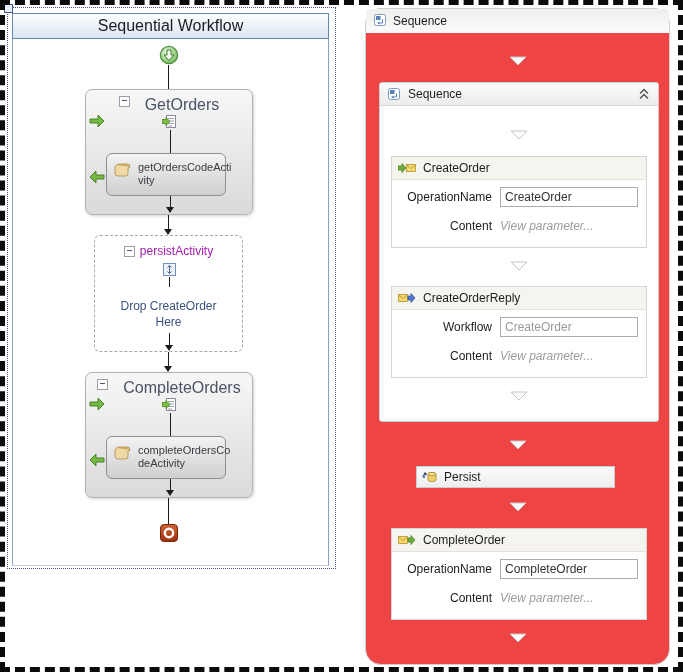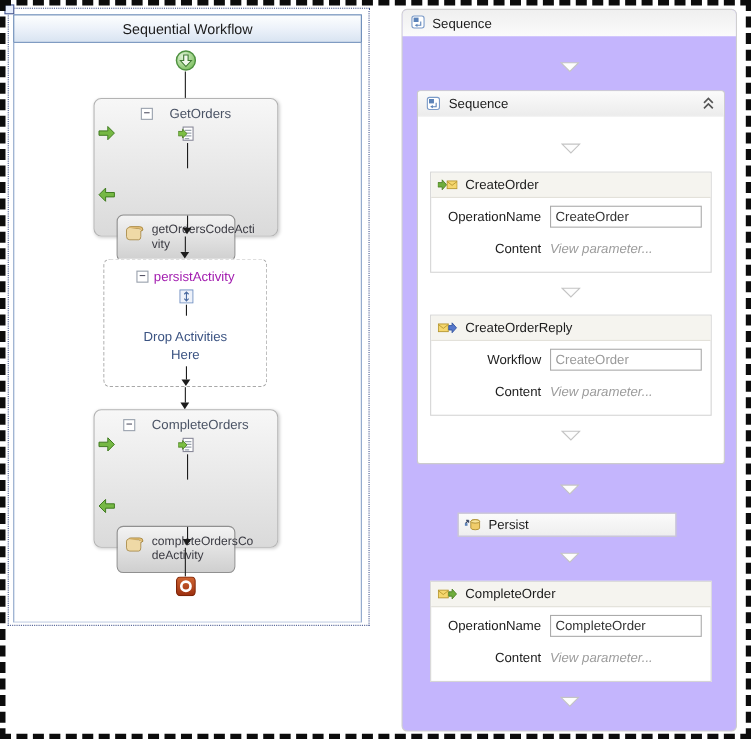--- a/index.html
+++ b/index.html
@@ -9,60 +9,60 @@
 
   
   .sel-rect{position:absolute;left:7px;top:7px;width:327px;height:560px;
             border:1px dotted #47588f;}
   .sel-handle{position:absolute;left:4px;top:4px;width:7px;height:7px;
               border:1px solid #47588f;background:#e8eefc;z-index:5;}
   .wf-title{position:absolute;left:12px;top:13px;width:317px;height:26px;
             border:1px solid #6386b5;box-sizing:border-box;
             background:linear-gradient(180deg,#fdfefe 0%,#eef3fa 45%,#d9e4f2 100%);
             display:flex;align-items:center;justify-content:center;
-            font-size:13px;color:#1c1c1c;}
+            font-size:16px;color:#1c1c1c;}
   .wf-canvas{position:absolute;left:12px;top:39px;width:317px;height:527px;
              background:#fff;box-sizing:border-box;
              border-left:1px solid #8aa3c9;border-right:1px solid #8aa3c9;
              border-bottom:1px solid #c3d0e4;}
   .vline{position:absolute;width:1px;background:#1c1c1c;}
   .ahead{position:absolute;width:0;height:0;border-left:4px solid transparent;
          border-right:4px solid transparent;border-top:6px solid #1c1c1c;}
   .act-box{position:absolute;width:168px;height:126px;border:1px solid #b3b3b3;
            border-radius:7px;background:linear-gradient(180deg,#f7f7f7,#dadada);
            box-shadow:1px 1px 3px rgba(0,0,0,.18);box-sizing:border-box;}
   .act-header{position:absolute;left:0;top:6px;width:100%;display:flex;
-              align-items:center;justify-content:center;gap:15px;
-              font-size:12px;color:#4a5365;}
+              justify-content:center;gap:15px;
+              font-size:16px;color:#4a5365;}
   .minus-box{width:9px;height:9px;border:1px solid #98a0ac;background:#fff;
              position:relative;flex:none;}
   .minus-box::after{content:"";position:absolute;left:2px;right:2px;top:3px;
                     height:1px;background:#556;}
   .act-icon{position:absolute;left:76px;top:24px;}
   .arrow-right{position:absolute;left:3px;top:24px;}
   .arrow-left{position:absolute;left:3px;top:80px;}
-  .act-inner{position:absolute;left:20px;top:63px;width:108px;height:43px;
+  .act-inner{position:absolute;left:20px;top:63px;width:120px;height:43px;
              border:1px solid #909090;border-radius:6px;box-sizing:border-box;
-             background:linear-gradient(180deg,#f3f3f3,#cfcfcf);margin-top:42px;}
+             background:linear-gradient(180deg,#f3f3f3,#cfcfcf);}
   .scroll-ic{position:absolute;left:7px;top:9px;}
   .act-inner-label{position:absolute;left:31px;top:7px;width:97px;
                    font-size:11px;line-height:13px;color:#3a3a42;
                    word-break:break-all;}
   .persist-box{position:absolute;left:94px;top:235px;width:149px;height:117px;
                border:1px dashed #a8a8a8;border-radius:6px;background:#fff;
                box-sizing:border-box;}
   .persist-header{position:absolute;left:0;top:8px;width:100%;display:flex;
                   align-items:center;justify-content:center;gap:5px;
                   font-size:12px;color:#a21caf;}
   .drop-hint{position:absolute;left:0;top:62px;width:100%;text-align:center;
              font-size:12px;line-height:16px;color:#3b5382;}
 
   
   .seq-container{position:absolute;left:365px;top:8px;width:305px;height:657px;
-                 background:#c4b5fd;border:1px solid #cfcfcf;border-radius:5px;
+                 background:#ef4444;border:1px solid #cfcfcf;border-radius:16px;
                  box-sizing:border-box;}
   .seq-header-bg{position:absolute;left:0;top:0;width:100%;height:24px;
                  background:linear-gradient(180deg,#efefef,#fbfbfb);
                  border-radius:4px 4px 0 0;}
   .seq-root-label{position:absolute;left:27px;top:0;height:24px;line-height:24px;
                   font-size:12px;color:#1c1c1c;}
   .seq-inner{position:absolute;left:13px;top:73px;width:280px;height:340px;
              border:1px solid #cccccc;border-radius:3px;background:#fff;
              box-sizing:border-box;}
   .seq-inner-header{position:absolute;left:0;top:0;width:100%;height:22px;
@@ -157,21 +157,21 @@
     <div class="persist-header">
       <span class="minus-box"></span>
       <span>persistActivity</span>
     </div>
     <svg style="position:absolute;left:68px;top:27px;" width="13" height="13">
       <rect x="0.5" y="0.5" width="12" height="12" fill="#eef2fa" stroke="#6f8fc0"></rect>
       <path d="M6.5 2.5 v8 M4.5 4.5 l2,-2 2,2 M4.5 8.5 l2,2 2,-2" stroke="#4a6aa0" stroke-width="1" fill="none"></path>
     </svg>
     <div class="vline" style="left:74px;top:41px;height:10px;"></div>
     <div class="drop-hint">
-      <div>Drop Activities</div>
+      <div>Drop CreateOrder</div>
       <div>Here</div>
     </div>
     <div class="vline" style="left:74px;top:97px;height:12px;"></div>
     <div class="ahead" style="left:70px;top:109px;"></div>
   </div>
 
   <div class="vline" style="left:168px;top:352px;height:14px;"></div>
   <div class="ahead" style="left:164px;top:366px;"></div>
 
   <div class="act-box" style="left:85px;top:372px;padding-left:38px;">

